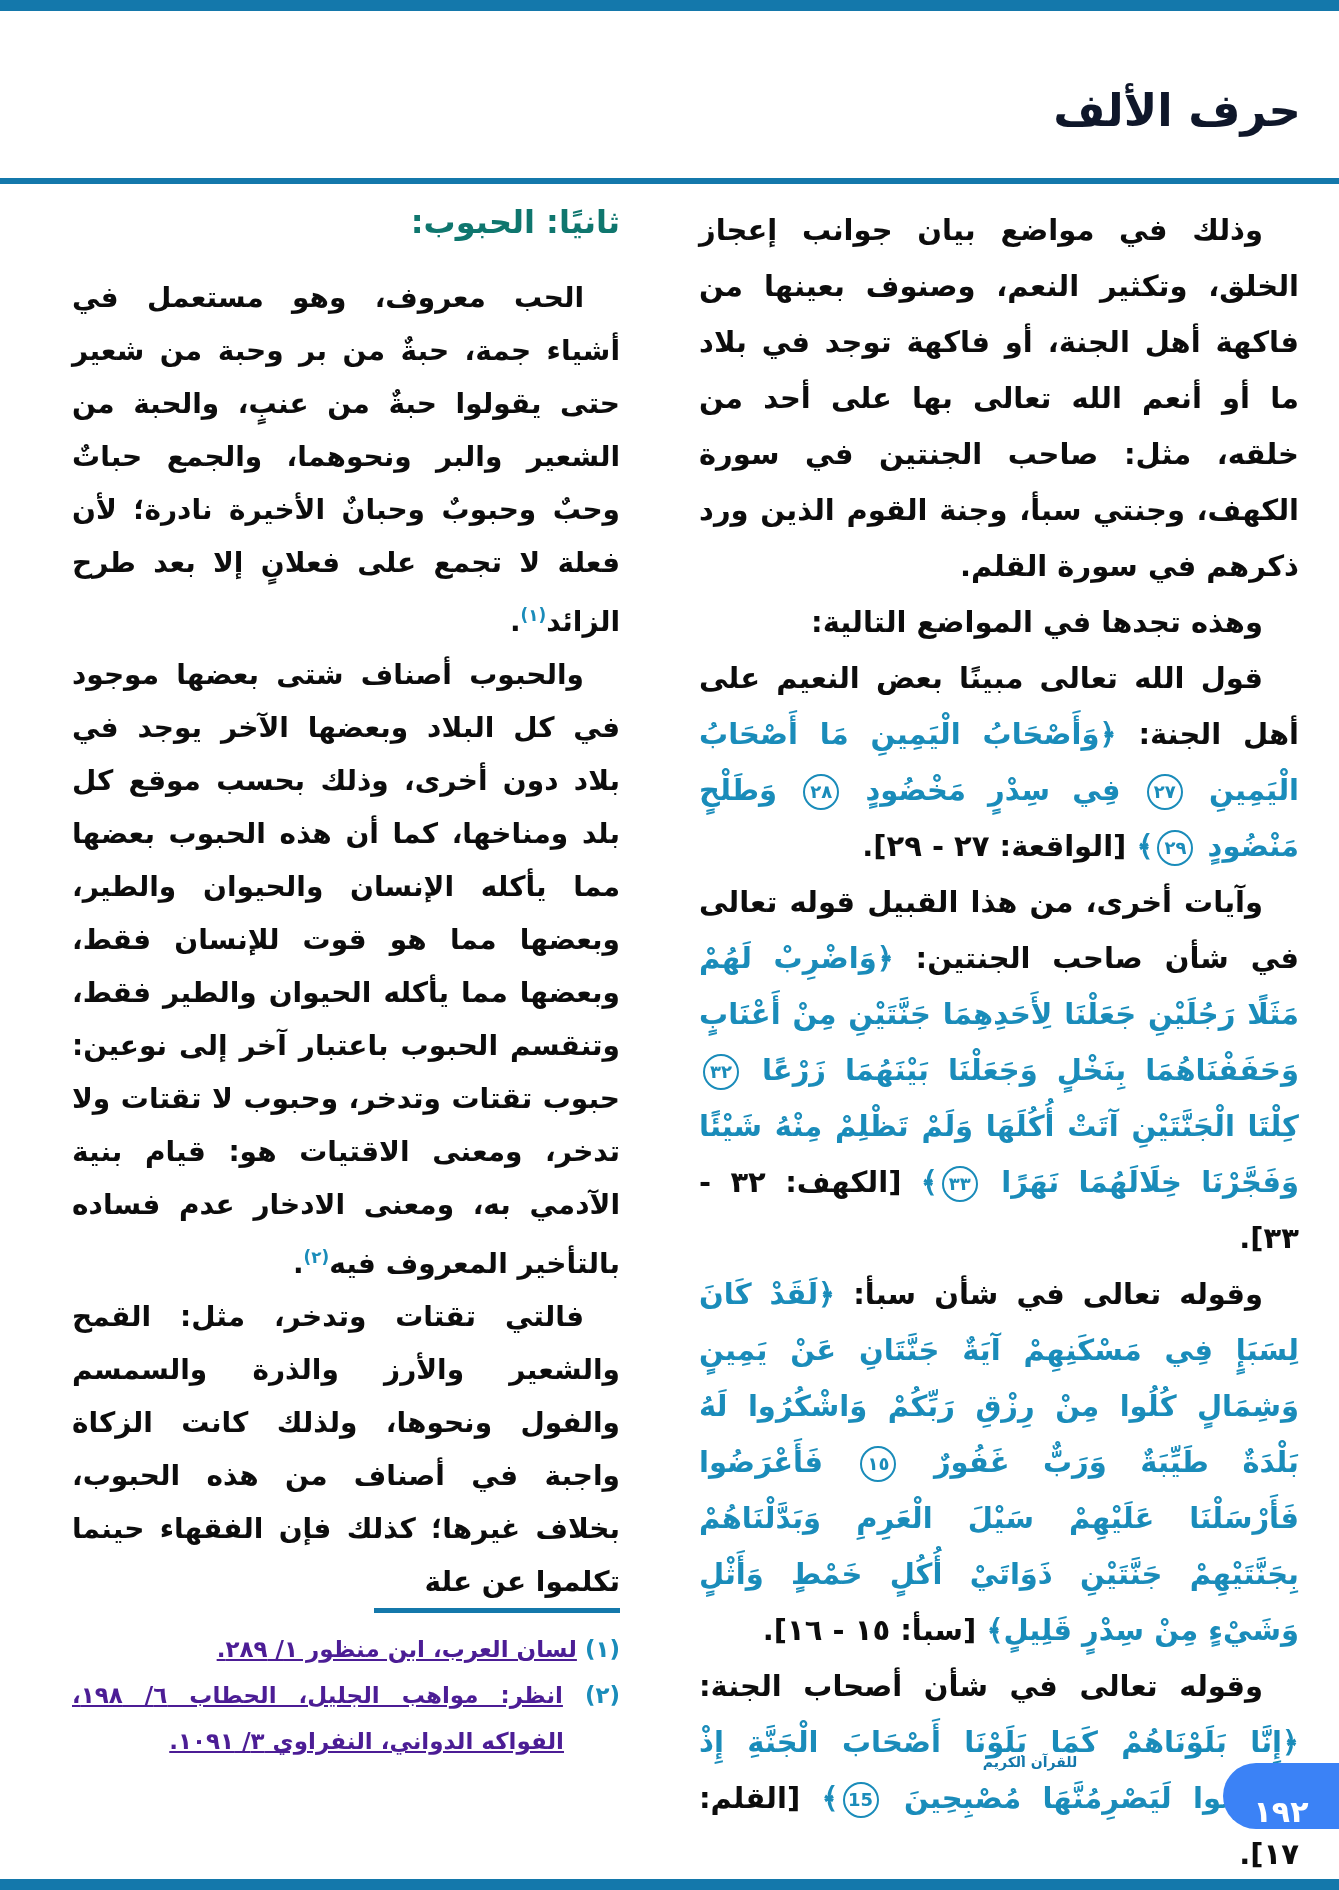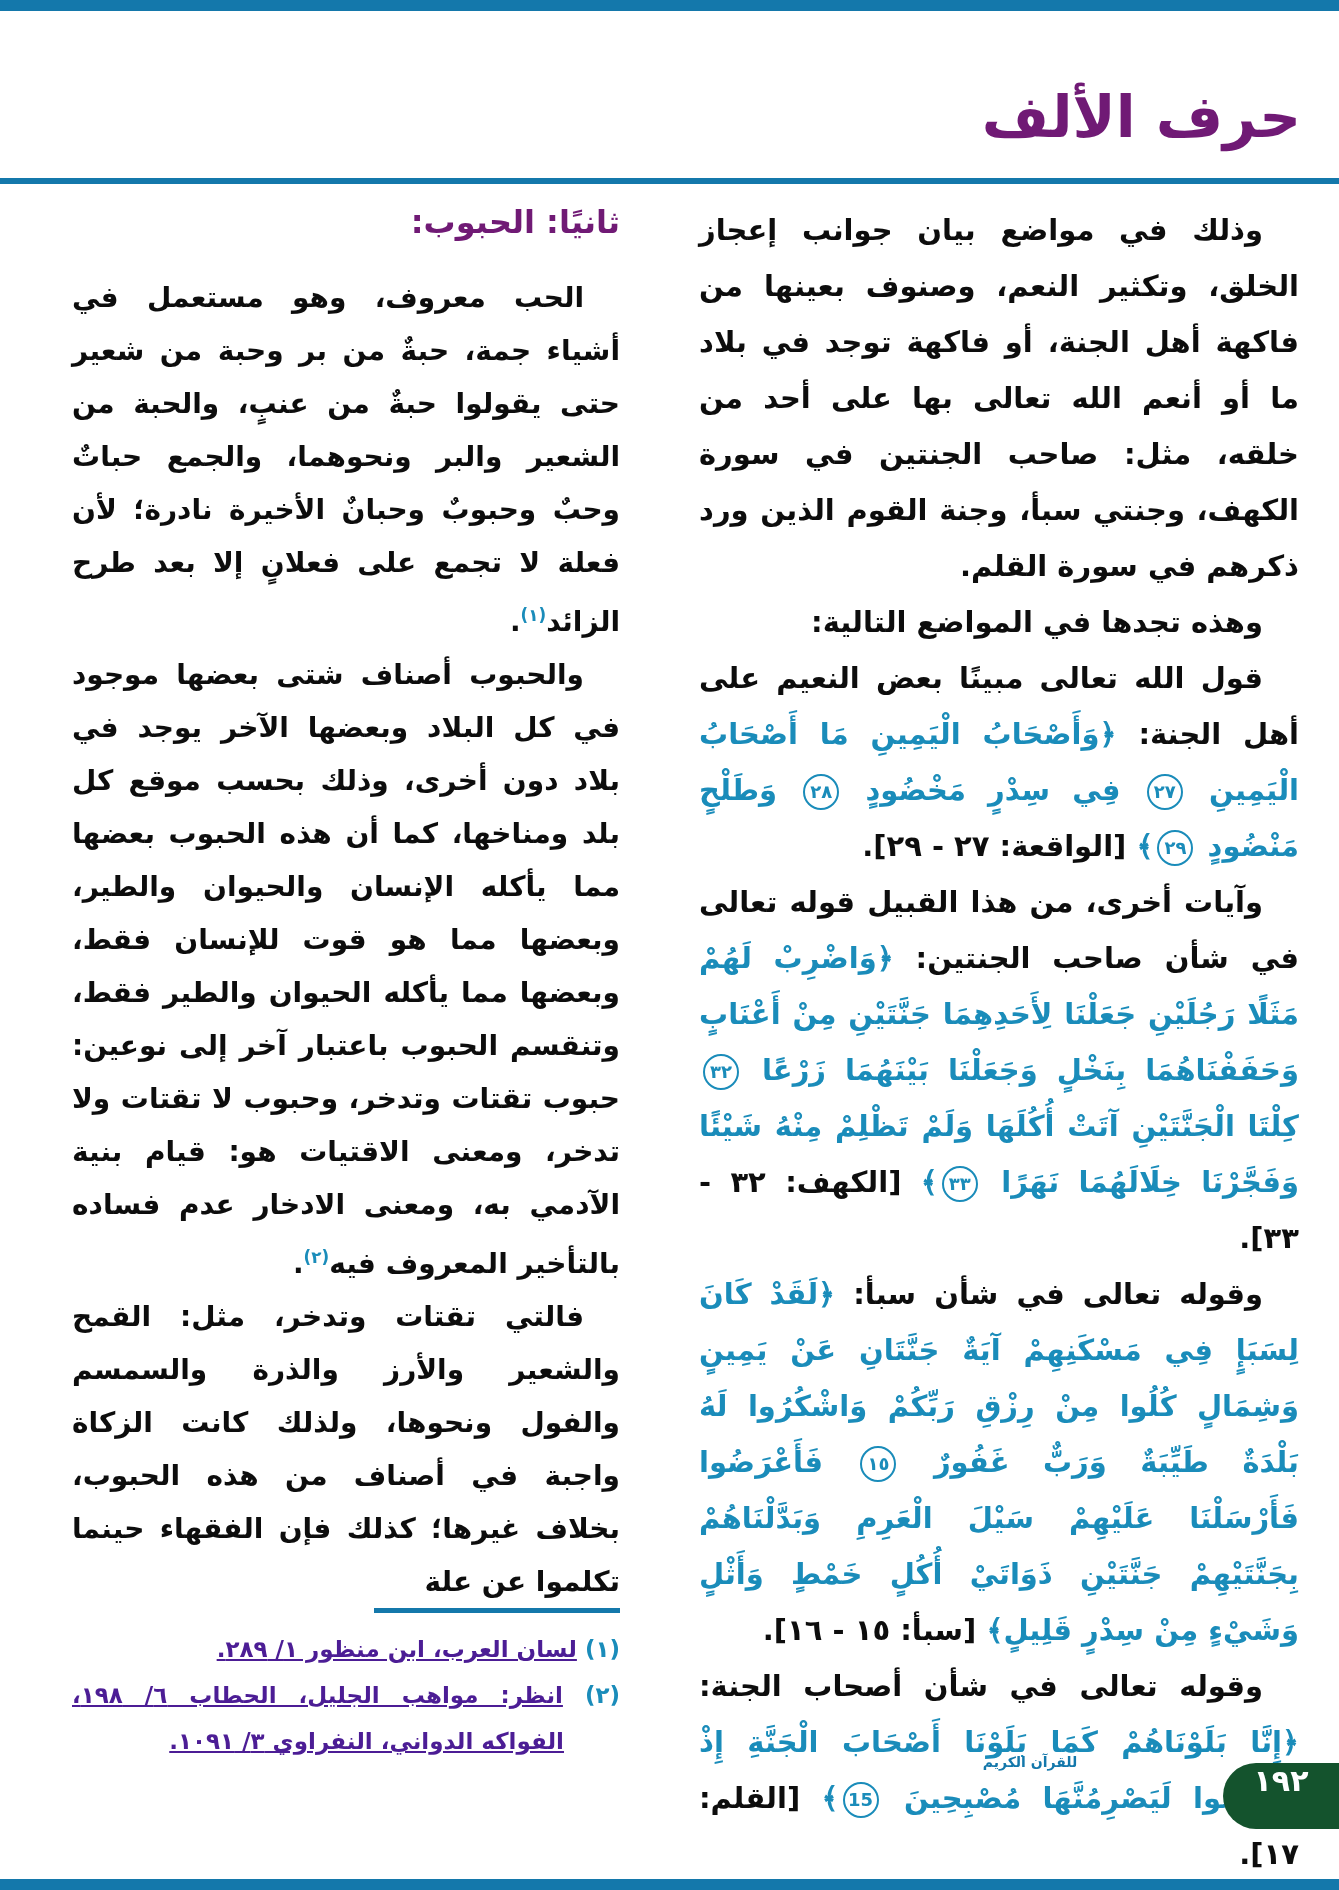--- a/index.html
+++ b/index.html
@@ -23,23 +23,23 @@
     height: 11px;
     background: #1478ab;
   }
   .top-bar { top: 0; }
   .bottom-bar { bottom: 0; }
 
   .section-title {
     position: absolute;
     top: 88px;
     right: 38px;
-    font-size: 58px;
-    font-weight: bold;
-    color: #701a75;
+    font-size: 45px;
+    font-weight: bold;
+    color: #0f172a;
     line-height: 1;
   }
   .header-rule {
     position: absolute;
     top: 178px;
     left: 0;
     width: 100%;
     height: 6px;
     background: #1478ab;
   }
@@ -58,21 +58,21 @@
     margin-left: 44px;
   }
   .col-left {
     top: 200px;
     left: 72px;
     width: 548px;
     font-size: 28px;
     line-height: 53px;
   }
   .subject-heading {
-    color: #701a75;
+    color: #0f766e;
     font-size: 32px;
     font-weight: bold;
     margin: 0 0 26px 0;
     line-height: 1.4;
   }
   .para {
     margin: 0;
     text-indent: 36px;
   }
   .run-body { color: #0d0d0d; }
@@ -137,27 +137,27 @@
   }
   .logo-main { font-size: 30px; line-height: 1.25; }
   .logo-sub  { font-size: 14px; line-height: 1.5; }
 
   .page-tab {
     position: absolute;
     top: 1763px;
     right: 0;
     width: 116px;
     height: 66px;
-    background: #14532d;
+    background: #3b82f6;
     border-radius: 36px 0 0 36px;
     color: #ffffff;
     font-size: 30px;
     font-weight: bold;
     display: flex;
-    align-items: flex-start;
+    align-items: flex-end;
     justify-content: center;
   }
 </style>
 </head>
 <body>
 
 <div class="top-bar"></div>
 
 <div class="section-title">حرف الألف</div>
 

